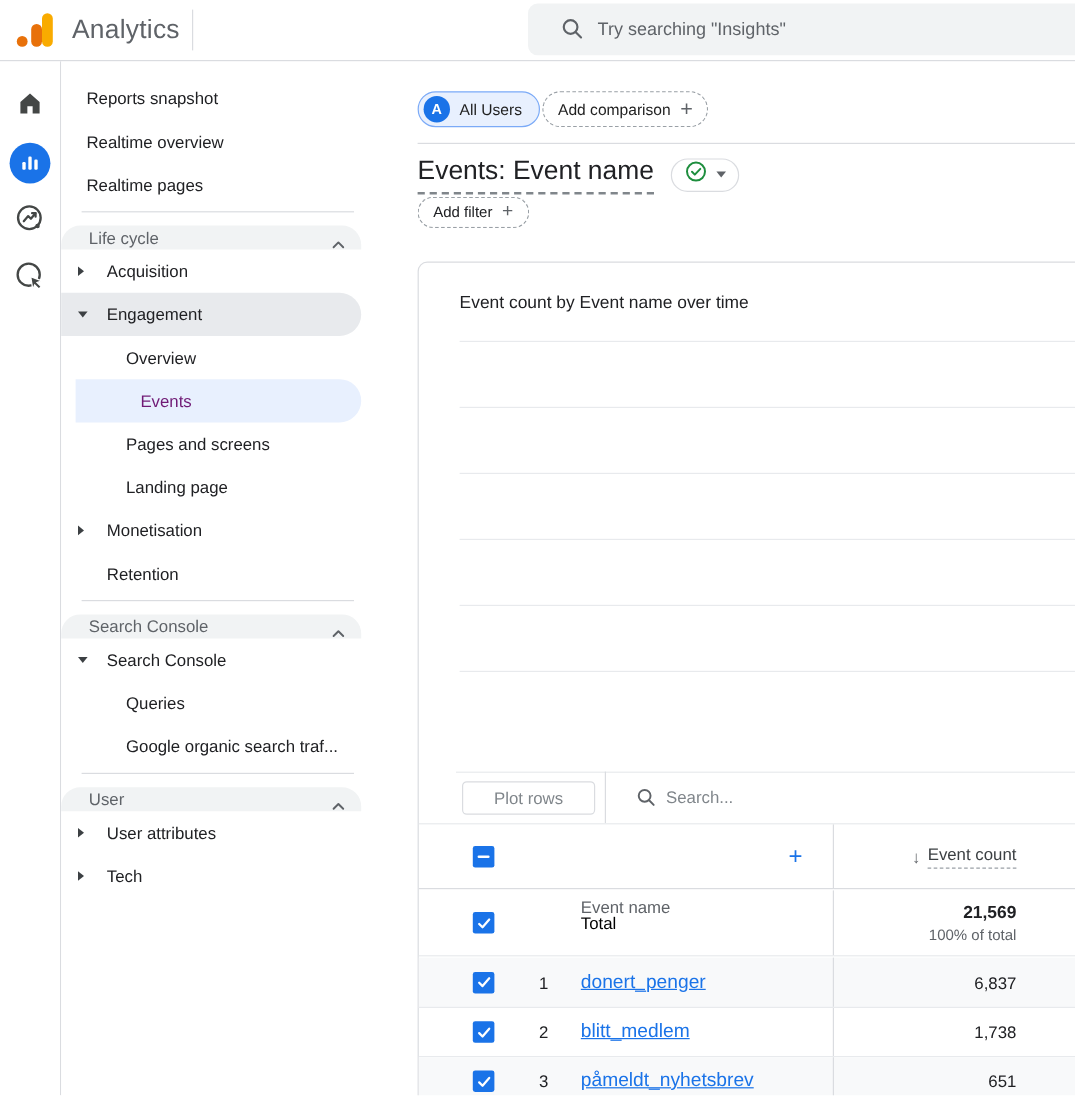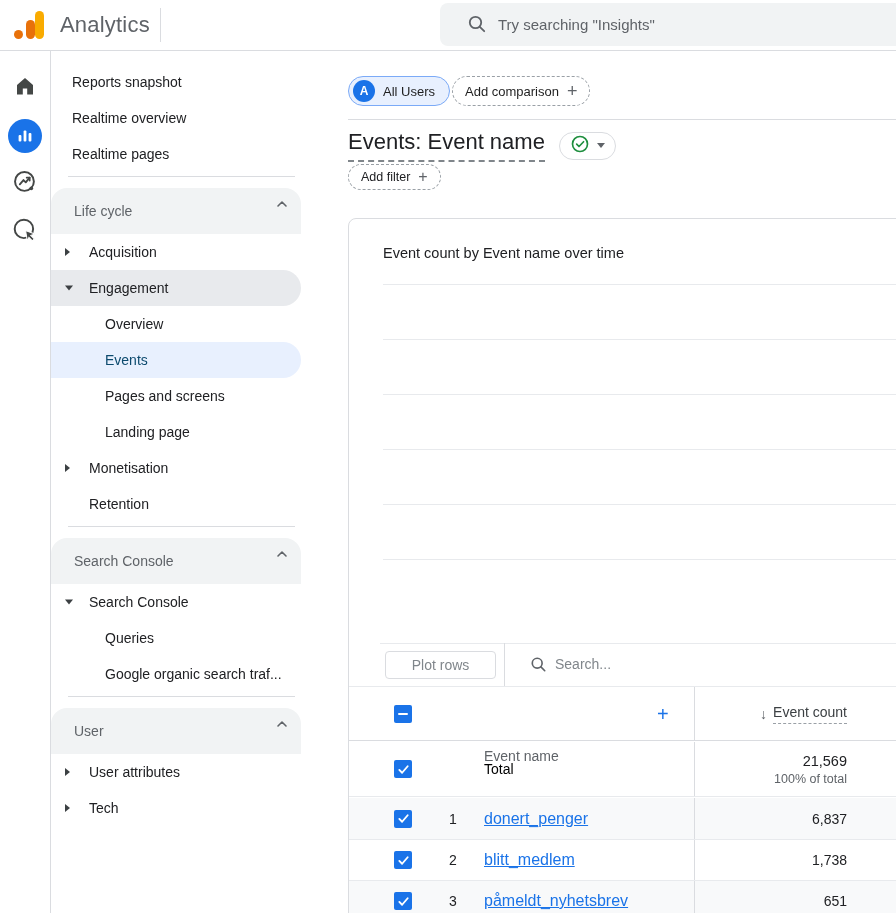--- a/index.html
+++ b/index.html
@@ -31,24 +31,24 @@
   
   .sidenav { position:absolute; left:51px; top:51px; width:250px; height:862px; background:#fff; padding-top:13px; font-size:14px; }
   .nav-item { position:relative; height:36px; display:flex; align-items:center; color:#202124; cursor:pointer; }
   .lvl0 { padding-left:21px; }
   .lvl1 { padding-left:38px; }
   .lvl2 { padding-left:54px; }
   .nav-item .tri { position:absolute; left:14px; top:50%; transform:translateY(-50%); }
   .tri-right { width:0; height:0; border-top:4px solid transparent; border-bottom:4px solid transparent; border-left:5px solid #3c4043; }
   .tri-down { width:0; height:0; border-left:4px solid transparent; border-right:4px solid transparent; border-top:5px solid #3c4043; }
   .nav-item.active-parent { background:#e8eaed; border-radius:0 18px 18px 0; }
-  .nav-item.selected { background:#e8f0fe; border-radius:0 18px 18px 0; color:#0c4a6e; }
+  .nav-item.selected { background:#e8f0fe; border-radius:0 18px 18px 0; color:#701a75;margin-left:12px; }
   .nav-divider { height:1px; background:#dadce0; margin:4px 6px 0 17px; }
   .section-head {
-    position:relative; height:46px; margin-top:11px; display:flex; align-items:center;
+    position:relative; height:20px; margin-top:11px; display:flex; align-items:center;
     padding-left:23px; color:#5f6368; background:#f1f3f4; border-radius:16px 16px 0 0; cursor:pointer;
   }
   .section-head .chev { position:absolute; right:13px; top:9px; }
   
   .chip { position:absolute; height:30px; border-radius:15px; display:flex; align-items:center; cursor:pointer; background:#fff; }
   .chip-all-users { left:348px; top:76px; background:#e8f0fe; border:1px solid #7baaf7; padding:0 14px 0 4px; gap:8px; }
   .avatar { width:22px; height:22px; border-radius:50%; background:#1a73e8; color:#fff; font-size:12px; font-weight:bold; display:flex; align-items:center; justify-content:center; }
   .chip-label { font-size:13px; color:#1f1f1f; font-weight:500; }
   .chip-add-comparison { left:452px; top:76px; border:1px dashed #9aa0a6; padding:0 12px; gap:8px; }
   .chip-plus { font-size:18px; color:#5f6368; font-weight:400; line-height:1; }
@@ -82,21 +82,21 @@
   .cb .minus { width:10px; height:2px; background:#fff; border-radius:1px; }
   .cell-num { position:absolute; left:92px; top:50%; transform:translateY(-50%); width:24px; text-align:center; font-size:14px; color:#202124; }
   .cell-name { position:absolute; left:135px; top:50%; transform:translateY(-50%); font-size:14px; }
   .col-head-name { color:#5f6368;margin-top:42px; }
   .add-col { position:absolute; left:308px; top:50%; transform:translateY(-50%); font-size:20px; color:#1a73e8; cursor:pointer; line-height:1; }
   .cell-count { position:absolute; left:345px; right:0; top:0; bottom:0; border-left:1px solid #dadce0; display:flex; flex-direction:column; align-items:flex-end; justify-content:center; padding-right:68px; }
   .count-head { display:flex; align-items:center; gap:6px; cursor:pointer; }
   .sort-arrow { font-size:14px; color:#5f6368; }
   .count-head-label { font-size:14px; color:#3c4043; padding-bottom:3px; border-bottom:1px dashed #9aa0a6; }
   .total-label { font-size:14px; color:#000000; }
-  .total-count { font-size:14.5px; font-weight:400; color:#202124; }
+  .total-count { font-size:14.5px; font-weight:700; color:#202124; }
   .total-share { font-size:12.5px; color:#5f6368; margin-top:3px; }
   .event-link { font-size:16px; color:#1a73e8; text-decoration:underline; cursor:pointer; }
   .count-val { font-size:14px; color:#202124; }
 </style>
 </head>
 <body>
 
 <div class="app">
 
   <div class="topbar">

